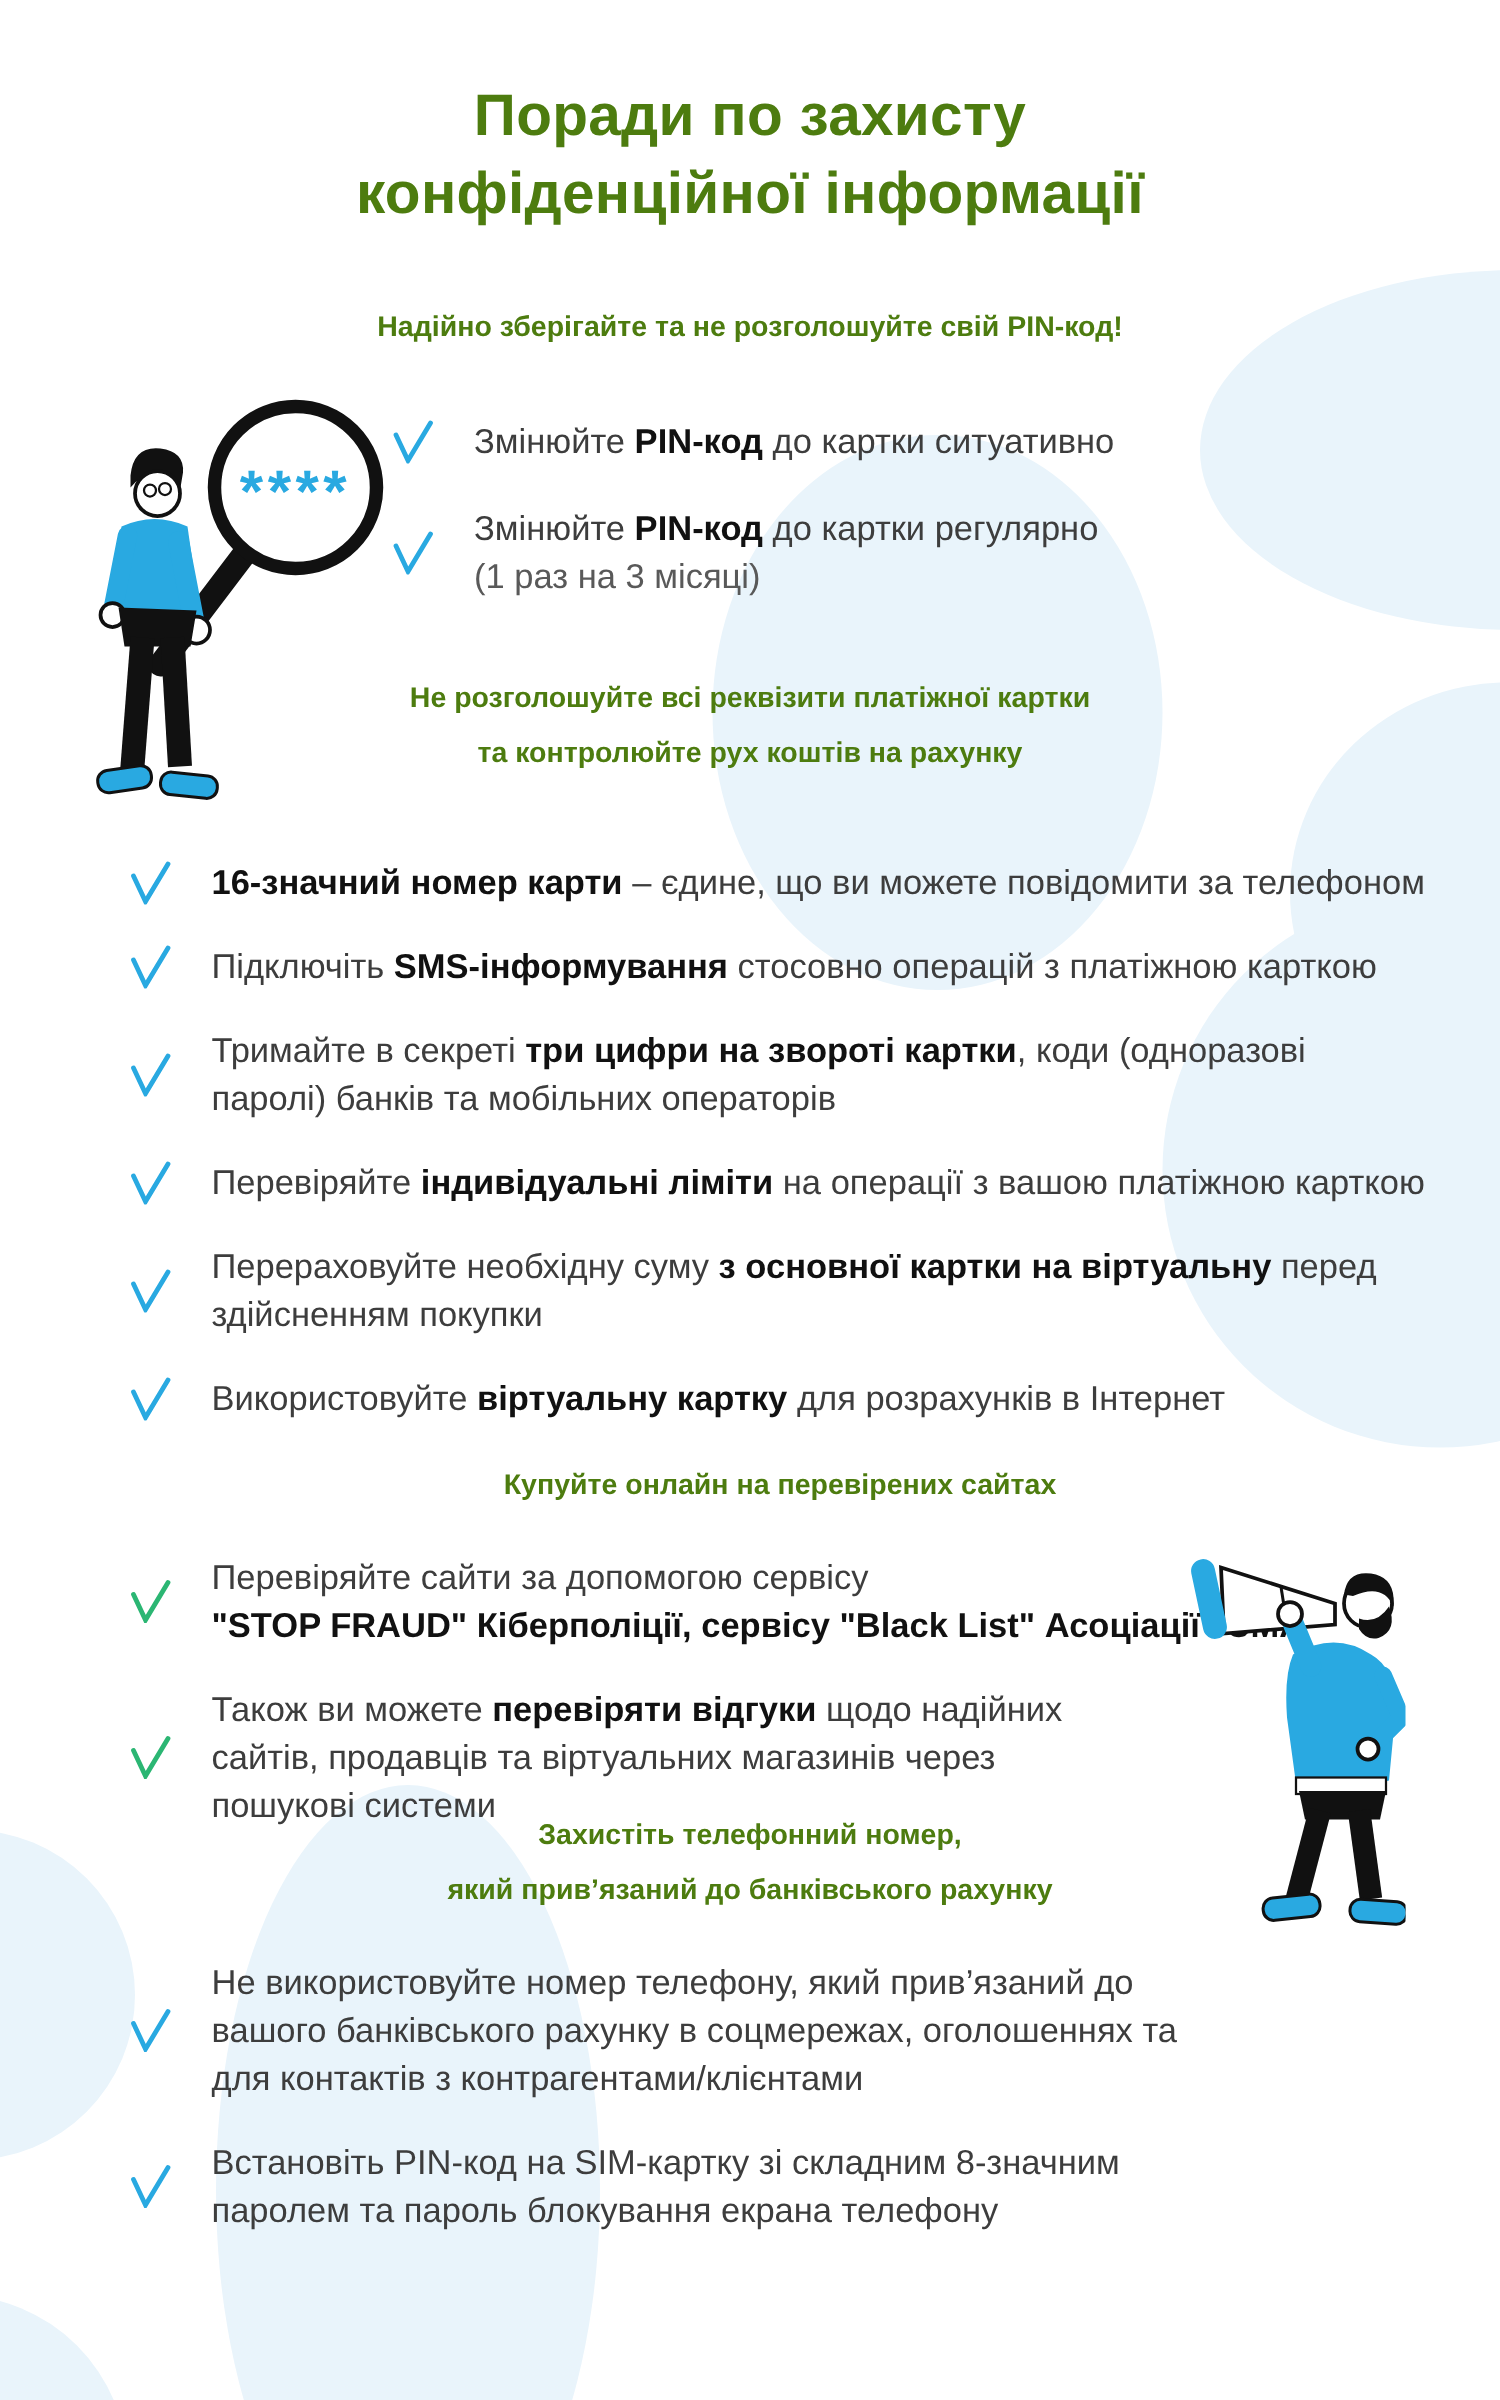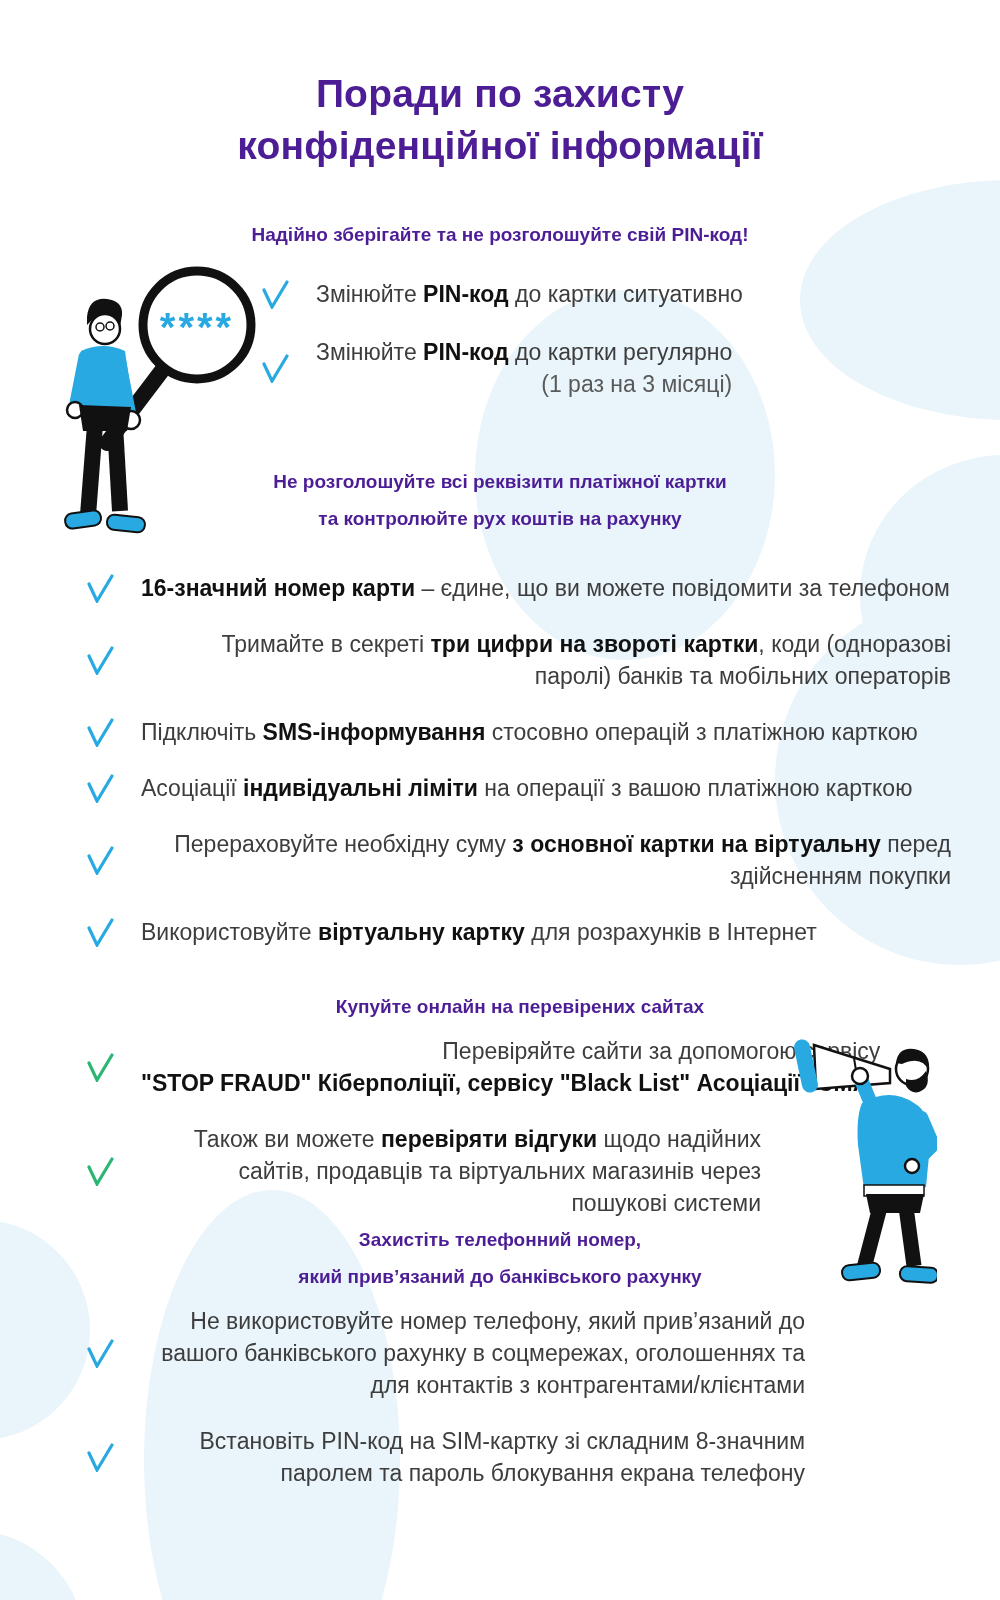--- a/index.html
+++ b/index.html
@@ -14,32 +14,32 @@
   .b1{left:800px;top:180px;width:420px;height:240px;}
   .b2{left:475px;top:290px;width:300px;height:370px;}
   .b3{left:860px;top:455px;width:290px;height:280px;}
   .b4{left:775px;top:595px;width:370px;height:370px;}
   .b5{left:-130px;top:1220px;width:220px;height:220px;}
   .b6{left:144px;top:1190px;width:256px;height:540px;}
   .b7{left:-145px;top:1530px;width:230px;height:230px;}
 
   .layer{position:absolute;z-index:1;}
 
-  h1,h2{margin:16px;font-weight:700;color:#4c1d95;text-align:center;}
+  h1,h2{margin:0;font-weight:700;color:#4d7c0f;text-align:center;}
   .title{left:0;right:0;top:52px;font-size:39px;line-height:52px;letter-spacing:0.2px;}
   .title span{display:block;}
   .h2{font-size:19px;line-height:37px;}
   .h2 span{display:block;}
   .h-pin{left:0;right:0;top:200px;}
   .h-card{left:0;right:0;top:447px;}
   .h-online{left:0;right:0;top:972px;padding-left:40px;}
   .h-phone{left:0;right:0;top:1205px;}
 
   .items{display:flex;flex-direction:column;}
-  .item{display:flex;align-items:center;text-align:right;}
+  .item{display:flex;align-items:center;}
   .check{flex:0 0 30px;width:30px;height:30px;margin-right:26px;}
   .check svg{width:30px;height:30px;display:block;}
   .check.blue{color:#29a9e1;}
   .check.green{color:#2bb673;}
   .item-text{font-size:23px;line-height:32px;color:#3d3d3d;}
   .seg-bold{font-weight:700;color:#111111;}
   .seg-bold.block{display:block;}
   .note{display:block;color:#595959;}
 
   .pin-items{left:260px;top:278px;width:680px;}
@@ -142,41 +142,41 @@
       <span></span><span class="seg-bold">16-значний номер карти</span><span> – єдине, що ви можете повідомити за телефоном</span>
     </div>
   </div>
   <div class="item">
     <span class="check blue">
       <svg viewBox="0 0 30 30">
           <path d="M4 11 L12 28 L27 3" fill="none" stroke="currentColor" stroke-width="3.2" stroke-linecap="round"></path>
         </svg>
     </span>
     <div class="item-text">
+      <span>Підключіть </span><span class="seg-bold">SMS-інформування</span><span> стосовно операцій з платіжною карткою</span>
+    </div>
+  </div>
+  <div class="item">
+    <span class="check blue">
+      <svg viewBox="0 0 30 30">
+          <path d="M4 11 L12 28 L27 3" fill="none" stroke="currentColor" stroke-width="3.2" stroke-linecap="round"></path>
+        </svg>
+    </span>
+    <div class="item-text">
       <span>Тримайте в секреті </span><span class="seg-bold">три цифри на звороті картки</span><span>, коди (одноразові паролі) банків та мобільних операторів</span>
     </div>
   </div>
   <div class="item">
     <span class="check blue">
       <svg viewBox="0 0 30 30">
           <path d="M4 11 L12 28 L27 3" fill="none" stroke="currentColor" stroke-width="3.2" stroke-linecap="round"></path>
         </svg>
     </span>
     <div class="item-text">
-      <span>Підключіть </span><span class="seg-bold">SMS-інформування</span><span> стосовно операцій з платіжною карткою</span>
-    </div>
-  </div>
-  <div class="item">
-    <span class="check blue">
-      <svg viewBox="0 0 30 30">
-          <path d="M4 11 L12 28 L27 3" fill="none" stroke="currentColor" stroke-width="3.2" stroke-linecap="round"></path>
-        </svg>
-    </span>
-    <div class="item-text">
-      <span>Асоціації </span><span class="seg-bold">індивідуальні ліміти</span><span> на операції з вашою платіжною карткою</span>
+      <span>Перевіряйте </span><span class="seg-bold">індивідуальні ліміти</span><span> на операції з вашою платіжною карткою</span>
     </div>
   </div>
   <div class="item">
     <span class="check blue">
       <svg viewBox="0 0 30 30">
           <path d="M4 11 L12 28 L27 3" fill="none" stroke="currentColor" stroke-width="3.2" stroke-linecap="round"></path>
         </svg>
     </span>
     <div class="item-text">
       <span>Перераховуйте необхідну суму </span><span class="seg-bold">з основної картки на віртуальну</span><span> перед здійсненням покупки</span>

